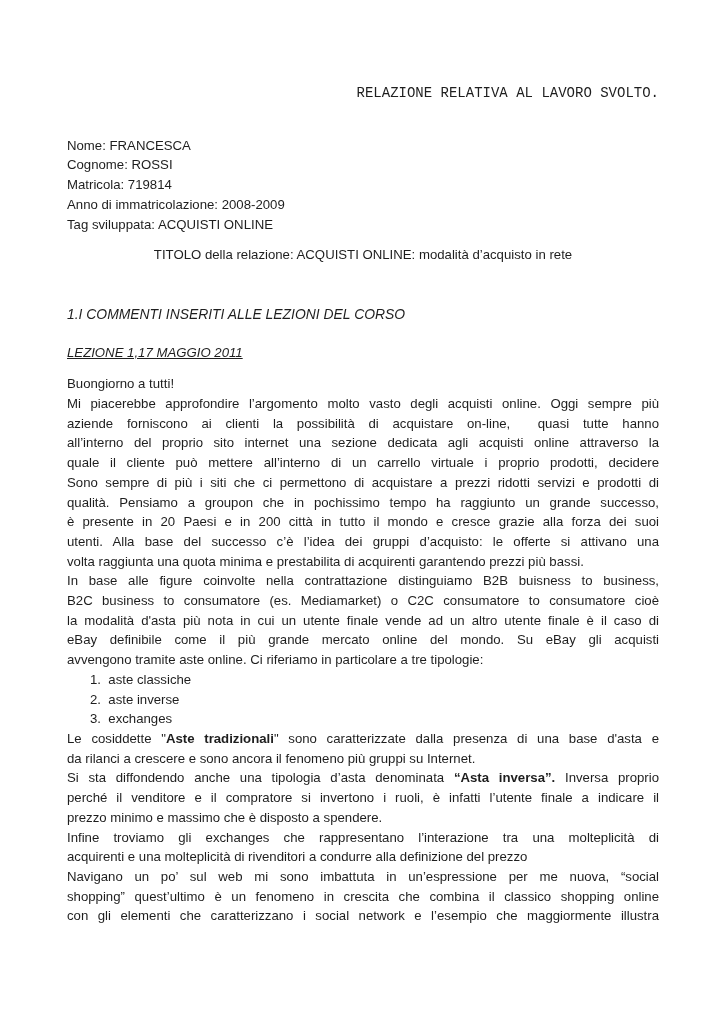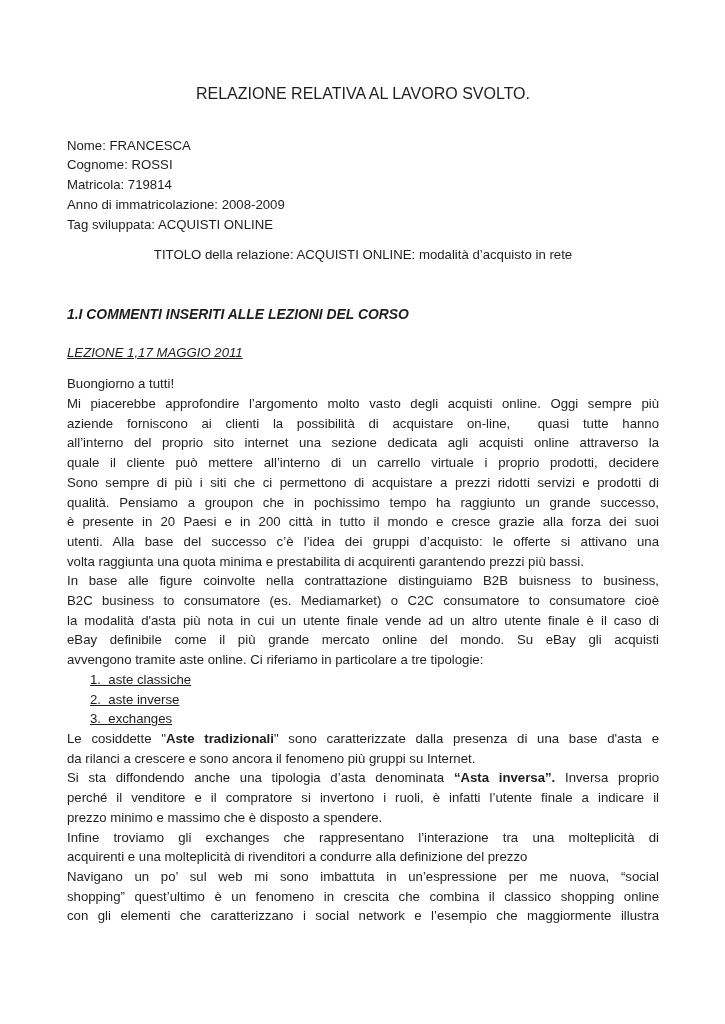--- a/index.html
+++ b/index.html
@@ -10,41 +10,42 @@
     background: #ffffff;
     box-sizing: border-box;
     padding: 84px 66px 0 67px;
     font-family: "Liberation Sans", "DejaVu Sans", sans-serif;
     font-size: 13.2px;
     line-height: 19.7px;
     color: #1e1e1e;
     overflow: hidden;
   }
   .doc-title {
-    text-align: center;
-    font-size: 16px;
+    text-align: right;
+    font-size: 14px;
     margin: 0 0 32px 0;
+    font-family: Liberation Mono, monospace;
   }
   .info-block { margin: 0; }
   .subject-line { margin-top: 11px; text-align: center; }
   .section-heading {
     margin-top: 40px;
-    font-weight: bold;
+    font-weight: normal;
     font-style: italic;
     font-size: 13.9px;
   }
   .lesson-heading {
     margin-top: 18px;
     text-decoration: underline;
     font-style: italic;
   }
   .body-block { margin-top: 12px; }
   .line { min-height: 19.7px; }
   .line.j { text-align: justify; text-align-last: justify; }
-  .line.list { padding-left: 23px; text-decoration: underline; }
+  .line.list { padding-left: 23px; }
   b { font-weight: bold; }
 </style>
 </head>
 <body>
 
 <div class="page" style="color: rgb(30, 30, 30); background: rgb(255, 255, 255);">
   <div class="doc-title">RELAZIONE RELATIVA AL LAVORO SVOLTO.</div>
 
   <div class="info-block">
       <div class="line">Nome: FRANCESCA</div>

